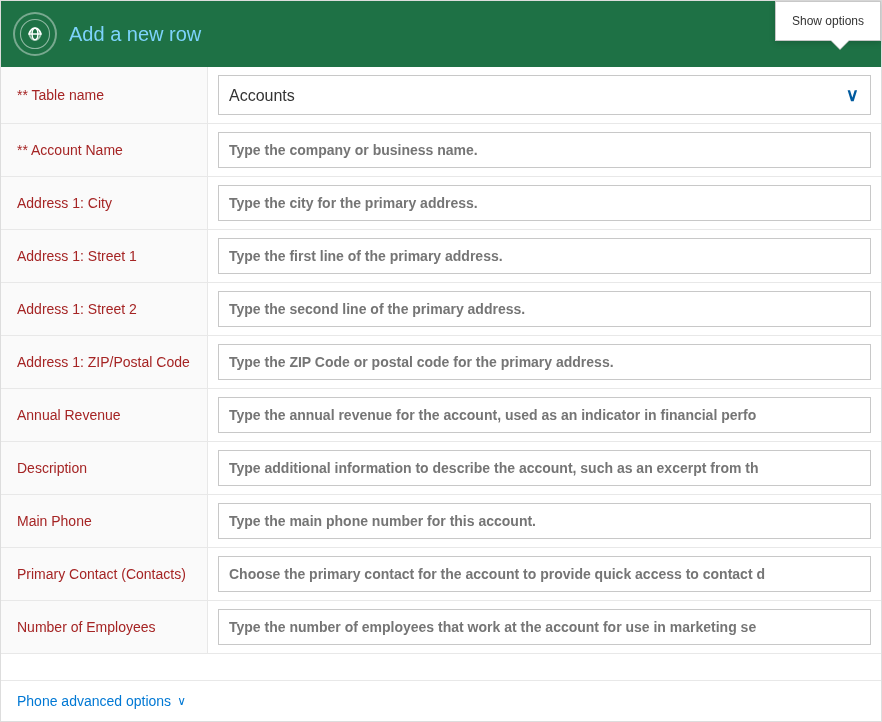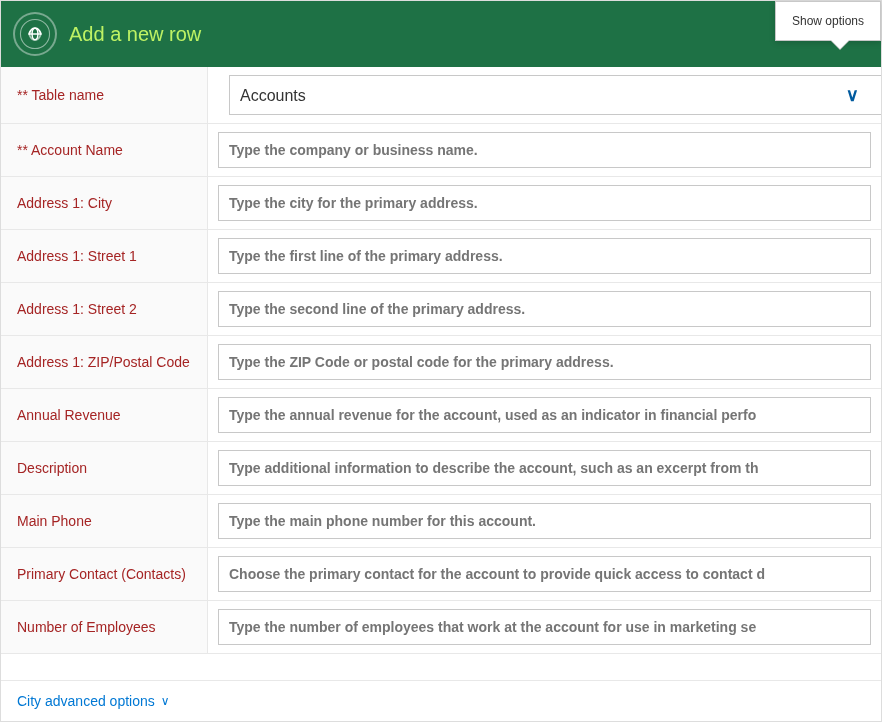--- a/index.html
+++ b/index.html
@@ -46,21 +46,21 @@
       margin-right: 12px;
       border: 2px solid rgba(255,255,255,0.4);
     }
 
     .header-logo svg {
       width: 32px;
       height: 32px;
     }
 
     .header-title {
-      color: #bef264;
+      color: #7dd3fc;
       font-size: 20px;
       font-weight: 400;
     }
 
     .show-options-tooltip {
       position: absolute;
       right: 0;
       top: 0;
       background: #fff;
       border: 1px solid #c8c8c8;
@@ -158,21 +158,20 @@
       border: 1px solid #c8c8c8;
       padding: 6px 10px;
       font-size: 16px;
       color: #333;
       height: 40px;
       outline: none;
       background: #fff;
       appearance: none;
       font-family: 'Segoe UI', sans-serif;
       cursor: pointer;
-      margin-left: 11px;
     }
 
     .select-wrapper {
       position: relative;
       width: 100%;
     }
 
     .select-wrapper::after {
       content: '∨';
       position: absolute;
@@ -295,17 +294,17 @@
       <div class="form-row">
         <div class="form-label">Number of Employees</div>
         <div class="form-input-cell">
           <input type="text" class="form-input" placeholder="Type the number of employees that work at the account for use in marketing se" style="">
         </div>
       </div>
     </div>
 
   <div class="footer">
     <button class="show-advanced-btn">
-      <span>City advanced options</span>
+      <span>Phone advanced options</span>
       <span class="chevron-down">∨</span>
     </button>
   </div>
 </div>
 
 </body></html>

